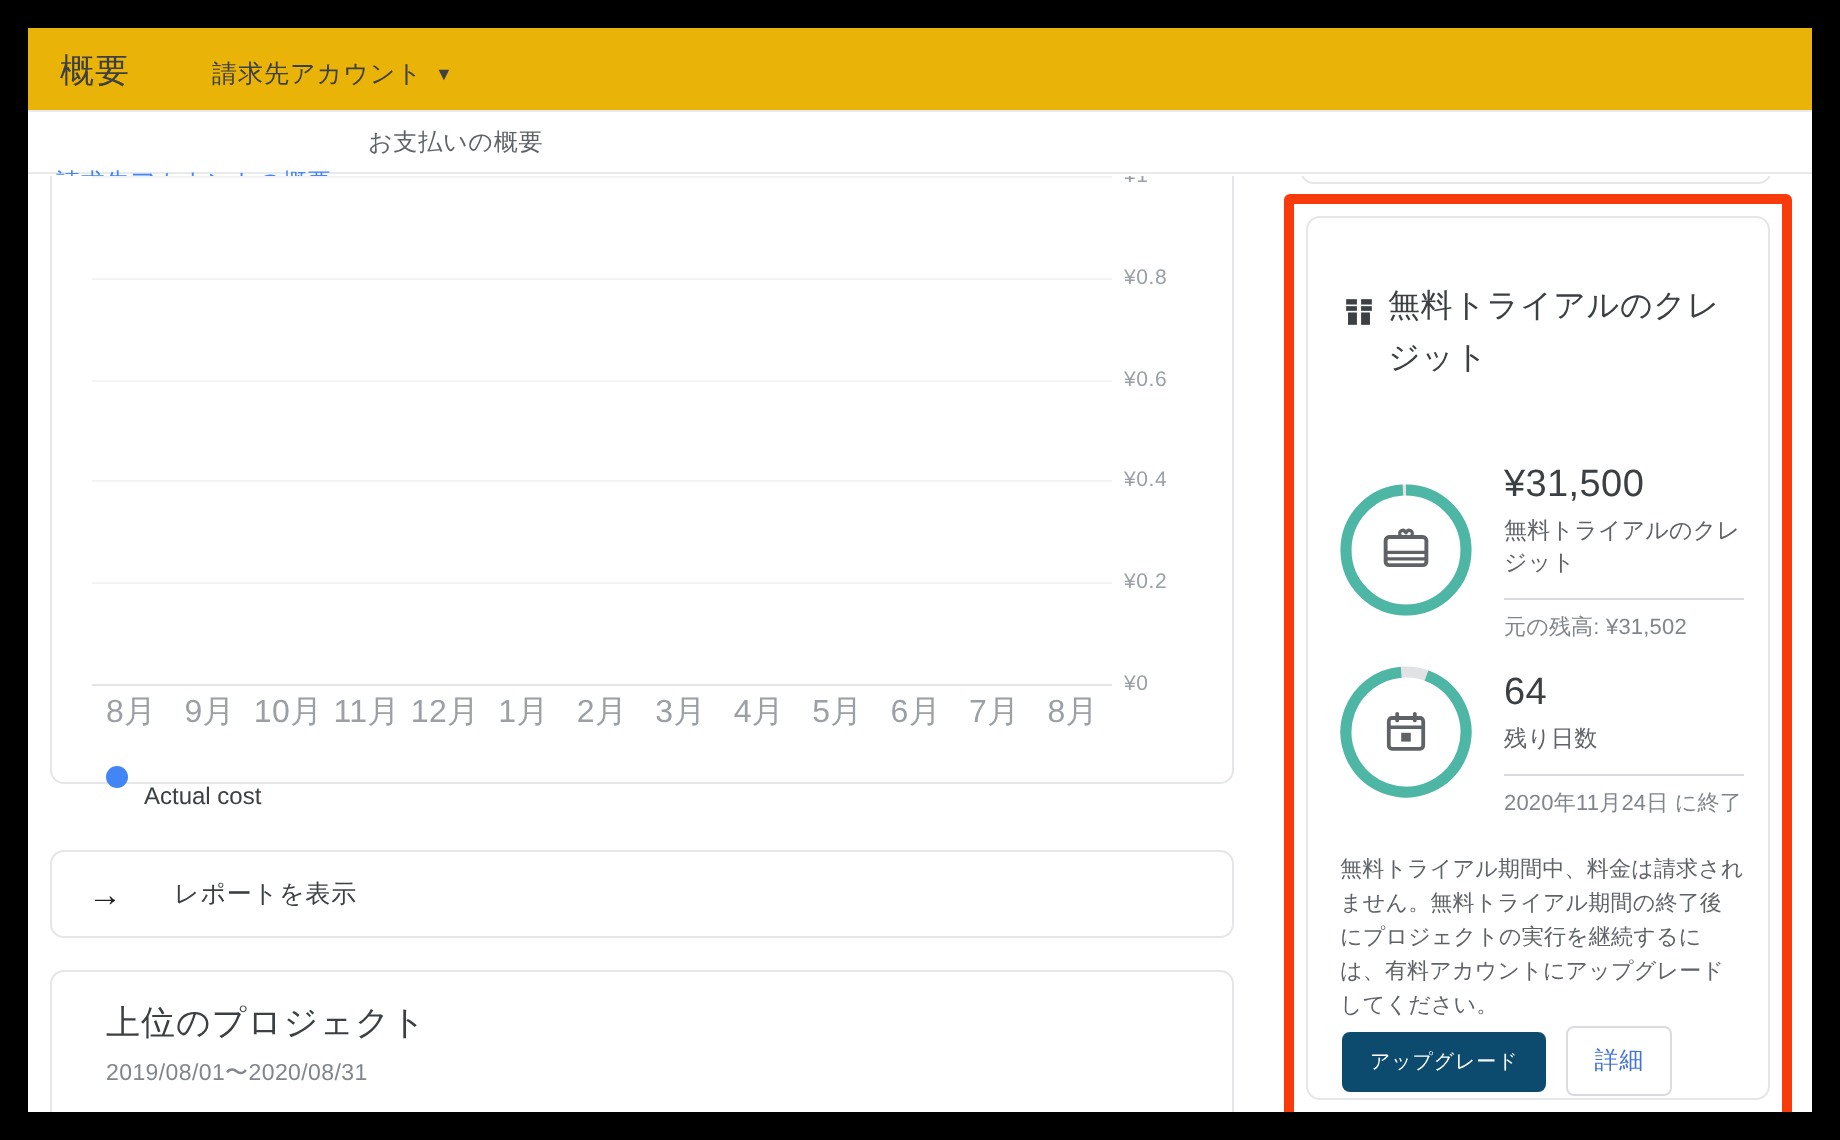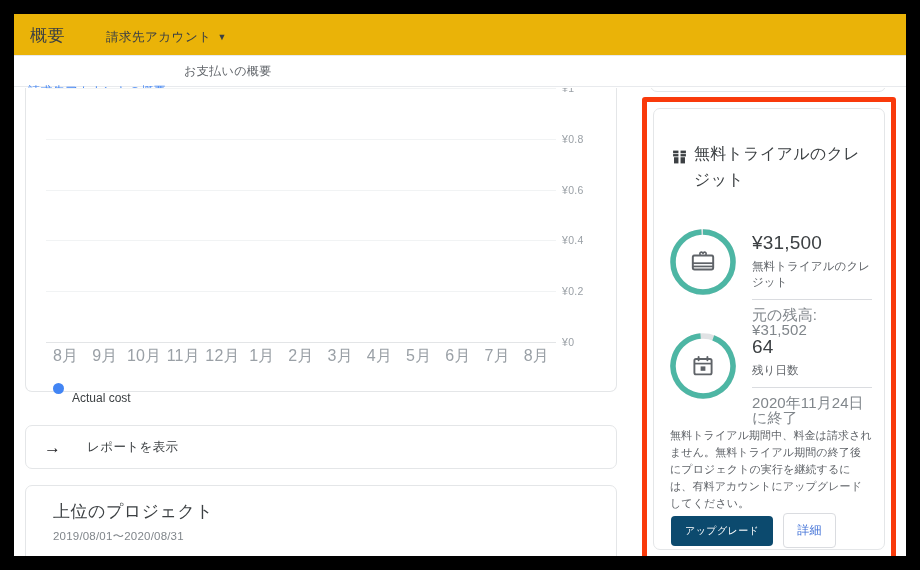--- a/index.html
+++ b/index.html
@@ -299,21 +299,21 @@
     margin-top: 5px;
   }
 
   .metric-row {
     position: absolute;
     left: 14px;
     width: 204px;
     display: flex;
     align-items: flex-start;
   }
-  #credit-metric-row { top: 118px; }
+  #credit-metric-row { top: 118px; align-items: center; }
   #days-metric-row { top: 222px; }
 
   .donut {
     position: relative;
     flex: 0 0 auto;
     width: 70px;
     height: 70px;
   }
   .donut svg { display: block; }
   .donut-icon {
@@ -343,21 +343,21 @@
     line-height: 16px;
     letter-spacing: .1px;
     margin-top: 3px;
   }
   .metric-divider {
     height: 1px;
     background: #dadce0;
     margin: 9px 0 7px 0;
   }
   .metric-sub {
-    font-size: 15px;
+    font-size: 11px;
     color: #80868b;
     letter-spacing: .1px;
     line-height: 15px;
   }
 
   #trial-description {
     position: absolute;
     left: 16px;
     top: 318px;
     width: 202px;

